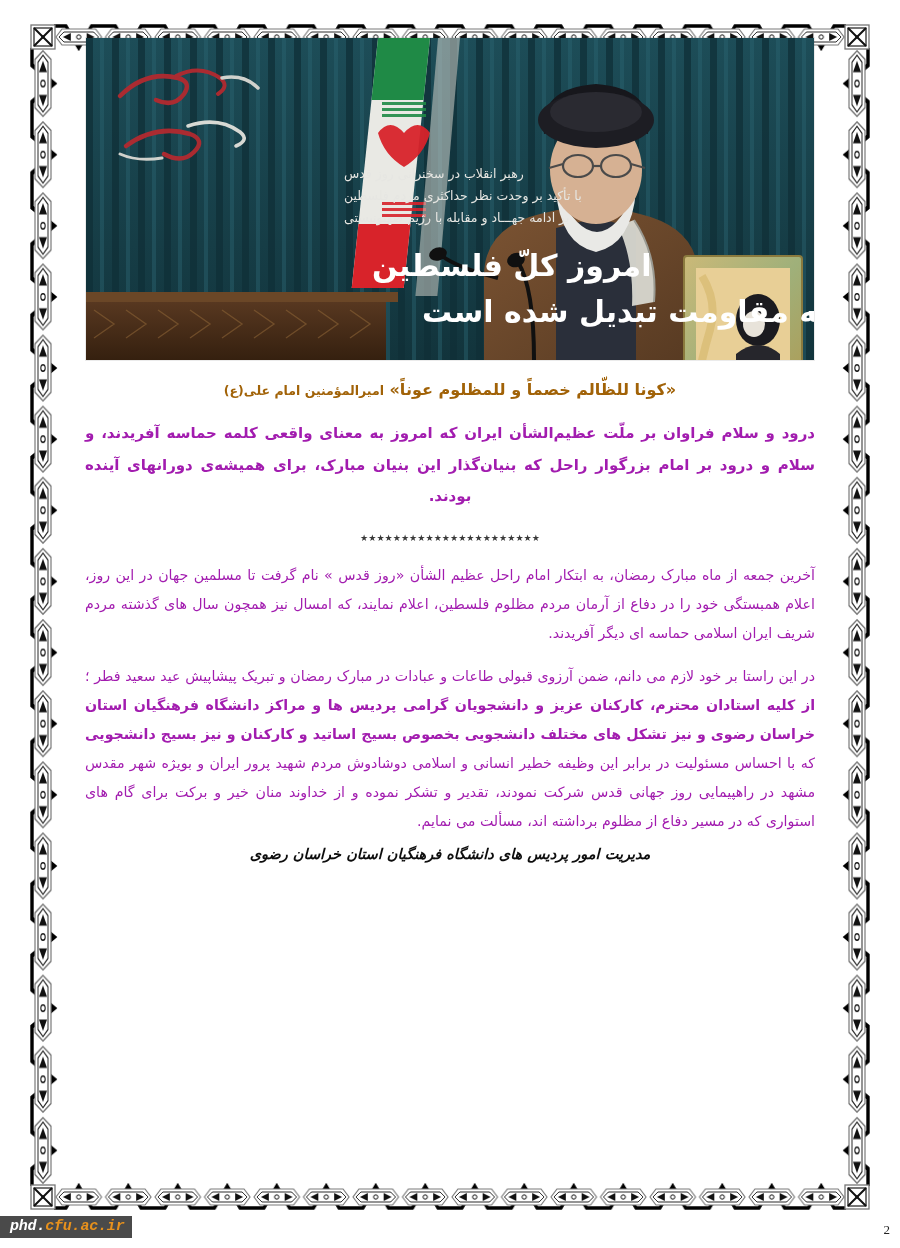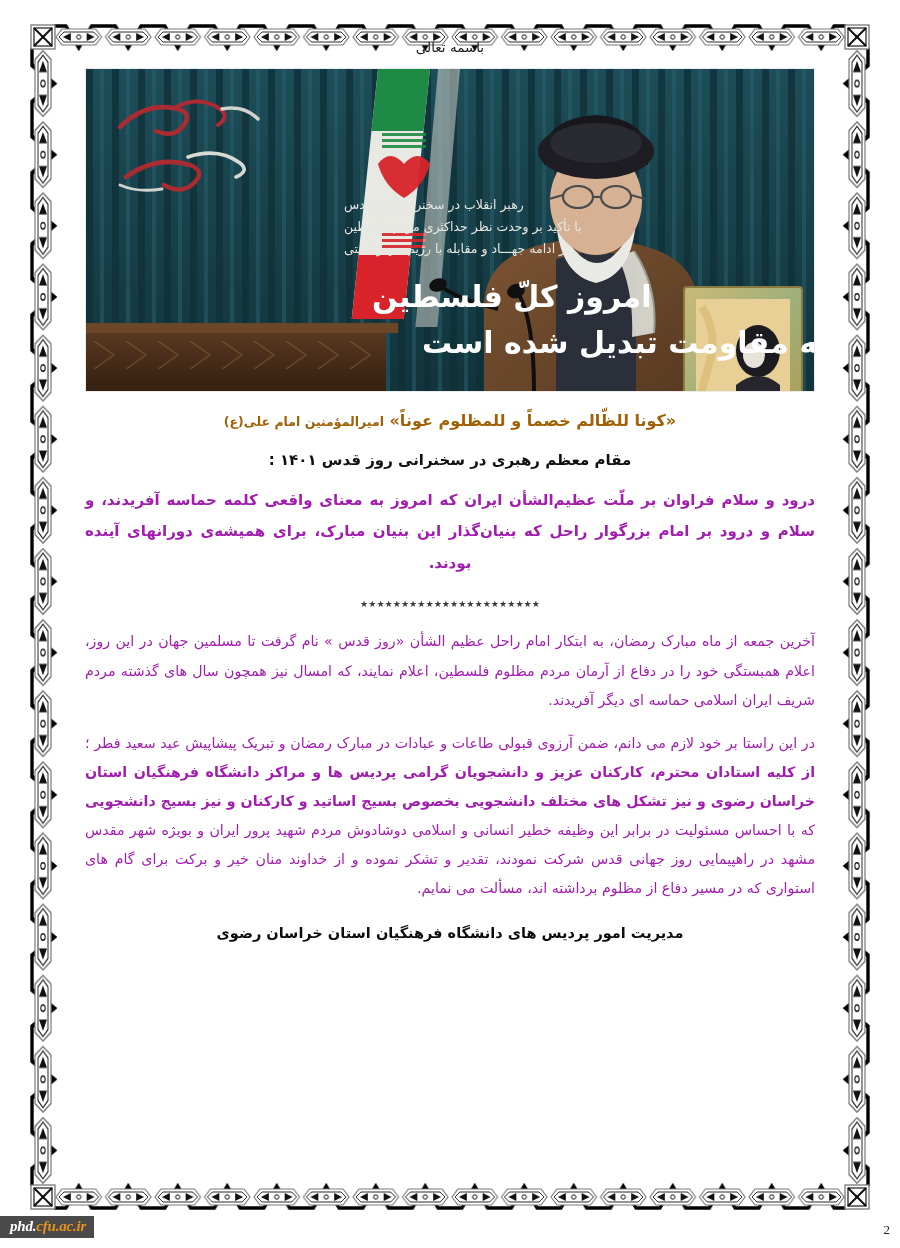--- a/index.html
+++ b/index.html
@@ -151,31 +151,31 @@
   }
 
   .sign {
     text-align: center;
     font-size: 14.5px;
     color: #0d0d0d;
     font-weight: bold;
     direction: rtl;
   }
   .sign-name { margin: 26px 0 0 0; }
-  .sign-role { margin: 22px 0 0 0; }
+  .sign-role { margin: 10px 0 0 0; font-style: italic; }
 
   
   .watermark {
     position: absolute;
     left: 0;
     bottom: 10px;
     background: #4a4a4a;
     color: #ffffff;
     padding: 3px 8px 4px 10px;
-    font-family: Liberation Serif, serif;
+    font-family: Liberation Mono, monospace;
     font-style: italic;
     font-weight: bold;
     font-size: 15px;
     direction: ltr;
     letter-spacing: -0.2px;
     line-height: 1;
   }
   .watermark .wm-orange { color: #e8911c; }
 
   .page-number {
@@ -274,21 +274,20 @@
         <rect x="3" y="3" width="24" height="24" fill="#fff" stroke="#777" stroke-width="1.3"></rect>
         <rect x="6" y="6" width="18" height="18" fill="#fff" stroke="#1a1a1a" stroke-width="1.2"></rect>
         <path d="M6,6 L15,15 L6,24 M24,6 L15,15 L24,24" fill="none" stroke="#111" stroke-width="2"></path>
         <circle cx="15" cy="15" r="1.8" fill="#111"></circle>
       </svg>
     </div>
   </div>
 
   <div class="content">
 
-    <div class="basmalah">باسمه تعالی</div>
 
     <div class="banner">
       <svg class="banner-svg" viewBox="0 0 728 322" preserveAspectRatio="none" aria-hidden="true">
         <defs>
           <linearGradient id="curtainG" x1="0" y1="0" x2="0" y2="1">
             <stop offset="0%" stop-color="#1d4d58"></stop>
             <stop offset="100%" stop-color="#12343c"></stop>
           </linearGradient>
           <pattern id="pleats" x="0" y="0" width="26" height="322" patternUnits="userSpaceOnUse">
             <rect x="0" y="0" width="26" height="322" fill="url(#curtainG)"></rect>
@@ -407,21 +406,20 @@
           </g>
         </g>
       </svg>
     </div>
 
     <div class="hadith">
       <span>«کونا للظّالم خصماً و للمظلوم عوناً»</span>
       <span class="attrib">امیرالمؤمنین امام علی(ع)</span>
     </div>
 
-    <div class="speech-title">مقام معظم رهبری در سخنرانی روز قدس ۱۴۰۱ :</div>
 
     <p class="para bold-lead normal">درود و سلام فراوان بر ملّت عظیم‌الشأن ایران که امروز به معنای واقعی کلمه حماسه آفریدند، و سلام و درود بر امام بزرگوار راحل که بنیان‌گذار این بنیان مبارک،  برای همیشه‌ی دورانهای آینده بودند.</p>
 
     <div class="starline">٭٭٭٭٭٭٭٭٭٭٭٭٭٭٭٭٭٭٭٭٭٭</div>
 
     <p class="para body">آخرین جمعه از ماه مبارک رمضان، به ابتکار امام راحل عظیم الشأن «روز قدس » نام گرفت تا مسلمین جهان در این روز،  اعلام همبستگی خود را در دفاع از آرمان مردم مظلوم فلسطین، اعلام نمایند، که امسال نیز همچون سال های گذشته مردم شریف ایران اسلامی حماسه ای دیگر آفریدند.</p>
 
     <p class="para body">
       <span>در این راستا بر خود لازم می دانم، ضمن آرزوی قبولی طاعات و عبادات در مبارک رمضان و تبریک پیشاپیش عید سعید فطر ؛ </span><span class="em">از کلیه استادان محترم، کارکنان عزیز و دانشجویان گرامی پردیس ها و مراکز دانشگاه فرهنگیان استان خراسان رضوی و نیز تشکل های مختلف دانشجویی بخصوص بسیج اساتید و کارکنان و نیز بسیج دانشجویی </span><span>که با احساس مسئولیت در برابر این وظیفه خطیر انسانی و اسلامی دوشادوش مردم شهید پرور ایران و بویژه شهر مقدس مشهد در راهپیمایی روز جهانی قدس شرکت نمودند، تقدیر و تشکر نموده و از خداوند منان خیر و برکت برای گام های استواری که در مسیر دفاع از مظلوم برداشته اند، مسألت می نمایم.</span>
     </p>

